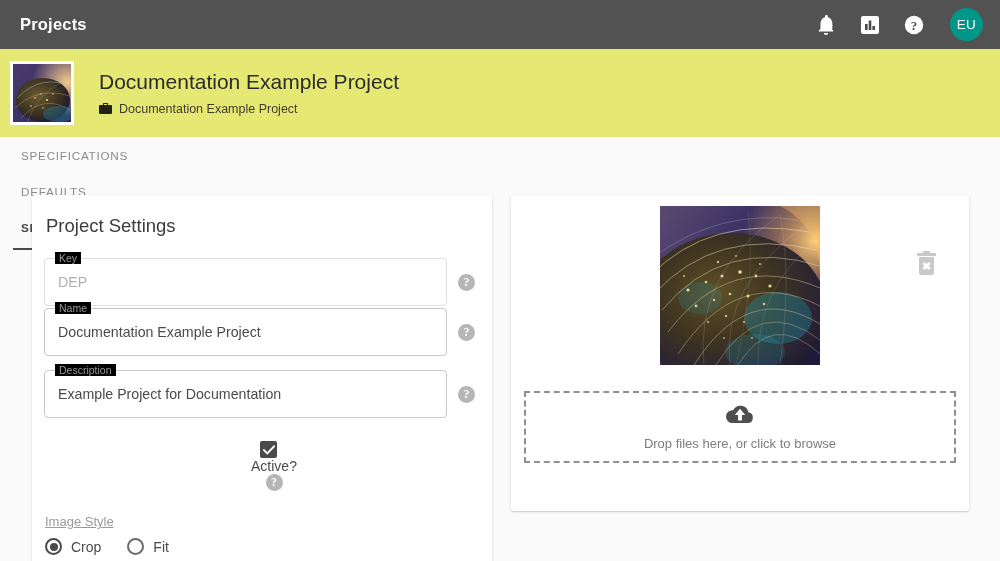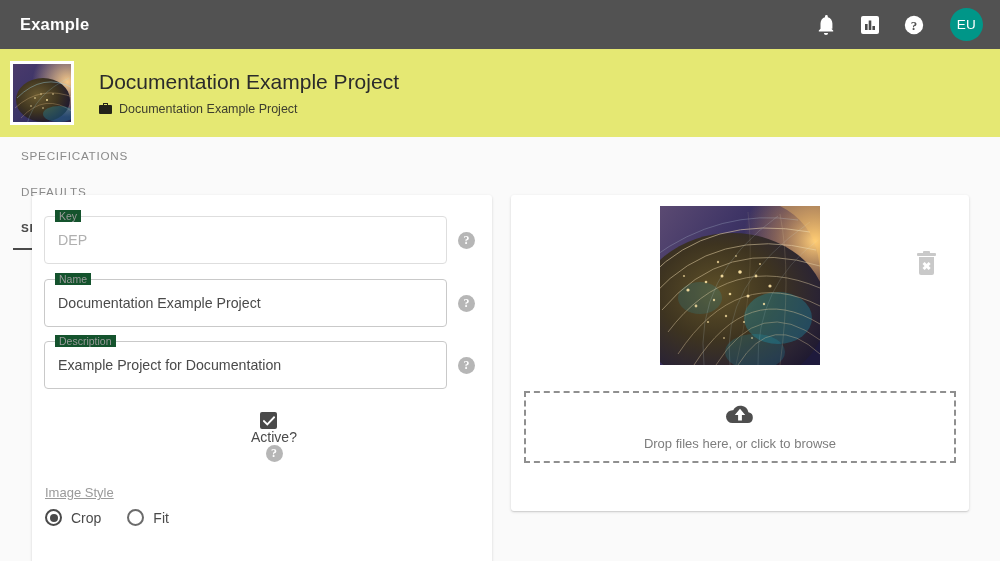--- a/index.html
+++ b/index.html
@@ -124,21 +124,21 @@
     position: relative;
     width: 403px; height: 48px;
     border: 1px solid #c9c9c9; border-radius: 4px;
     display: flex; align-items: center;
     padding: 0 13px;
     background: #fff;
   }
   .field.disabled { border-color: #dedede; }
   .field-label {
     position: absolute; top: -7px; left: 10px;
-    background: #14532d; padding: 0 4px;
+    background: #000000; padding: 0 4px;
     font-size: 10.5px; color: #9a9a9a;
     line-height: 12px;
   }
   .field-value { font-size: 14.2px; color: #4a4a4a; }
   .field.disabled .field-value { color: #b0b0b0; }
 
   .help-icon {
     width: 17px; height: 17px; border-radius: 50%;
     background: #b6b6b6; color: #ffffff;
     font-size: 12px; font-weight: bold;
@@ -205,21 +205,21 @@
     gap: 11px; cursor: pointer; background: #fff;
   }
   .dropzone-text { font-size: 13px; color: #7d7d7d; }
 
   svg { display: block; }
 </style>
 </head>
 <body>
 
 <div class="appbar">
-  <div class="appbar-title">Example</div>
+  <div class="appbar-title">Projects</div>
   <div class="appbar-spacer"></div>
   <div class="appbar-actions">
 
     <div class="icon-btn">
       <svg width="18" height="20" viewBox="0 0 18 20">
         <path d="M9 20a2.1 2.1 0 0 0 2.1-2.1H6.9A2.1 2.1 0 0 0 9 20zm6.4-6.2V8.6c0-3.1-1.7-5.7-4.6-6.4v-.7a1.4 1.4 0 1 0-2.8 0v.7C5.2 2.9 3.5 5.5 3.5 8.6v5.2L1.8 15.5v.9h14.4v-.9l-1.8-1.7z" fill="#ffffff"></path>
       </svg>
     </div>
 
     <div class="icon-btn">
@@ -295,30 +295,31 @@
 
 <div class="tabbar">
   <div class="tab">SPECIFICATIONS</div>
   <div class="tab">DEFAULTS</div>
   <div class="tab active">SETTINGS</div>
 </div>
 
 <div class="content">
 
   <div class="card" id="settings-card">
+    <div class="card-title">Project Settings</div>
 
     <div class="field-row" style="margin-top:21px;">
       <div class="field disabled">
         <span class="field-label">Key</span>
         <span class="field-value">DEP</span>
       </div>
       <div class="help-icon">?</div>
     </div>
 
-    <div class="field-row" style="margin-top:15px;align-items:center;">
+    <div class="field-row" style="margin-top:2px;align-items:center;">
       <div class="field">
         <span class="field-label">Name</span>
         <span class="field-value">Documentation Example Project</span>
       </div>
       <div class="help-icon">?</div>
     </div>
 
     <div class="field-row" style="margin-top:14px;">
       <div class="field">
         <span class="field-label">Description</span>

